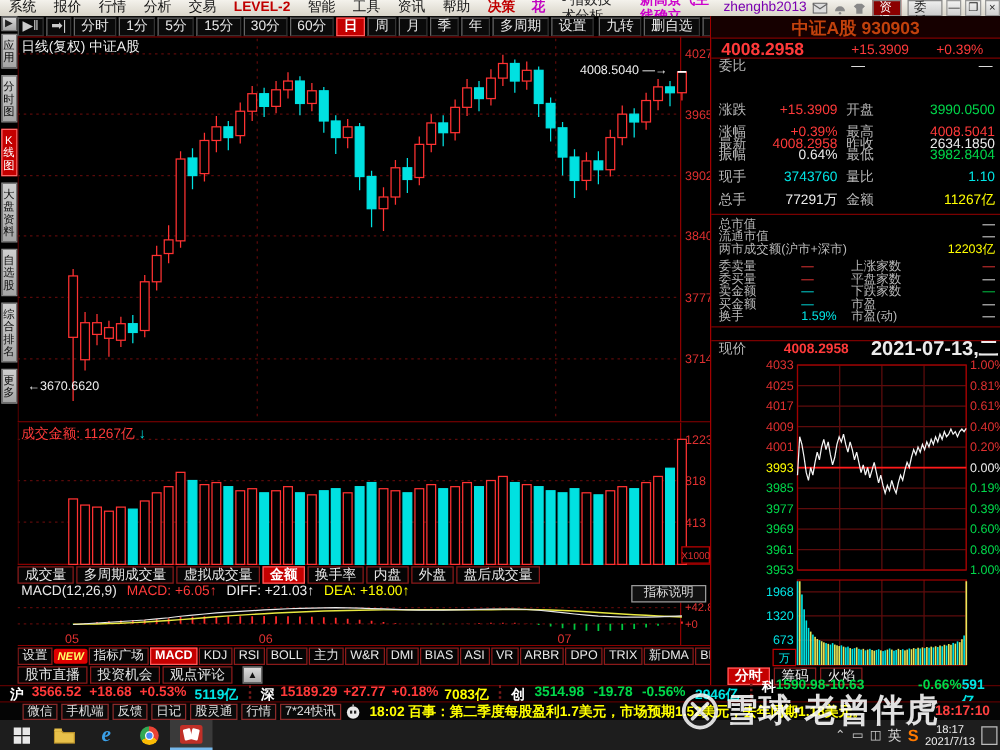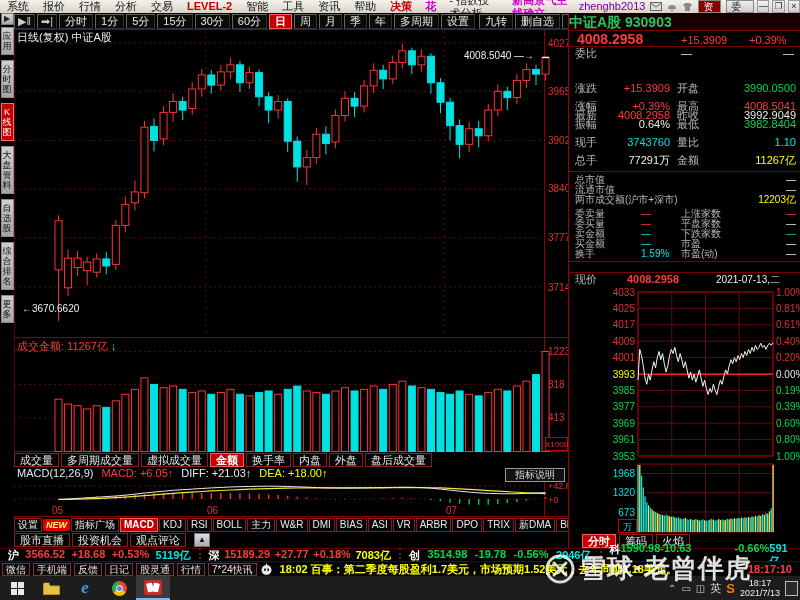--- a/index.html
+++ b/index.html
@@ -51,40 +51,40 @@
   .rtab{border:1px solid #8b1a1a;background:#050505;color:#e8e8e8;font-size:11px;line-height:12px;
     padding:0 5px;white-space:nowrap;}
   .rtab.active{background:#c40000;color:#fff;border-color:#ff5a5a;font-weight:bold;}
   .rtab.sm{font-size:10px;padding:0 3px;}
   .new-badge{background:#e00000;color:#ffff66;font-size:9px;font-style:italic;font-weight:bold;
     padding:0 3px;border-radius:2px;line-height:12px;}
   .collapse-btn{width:14px;height:12px;background:linear-gradient(#ddd,#aaa);border:1px solid #777;
     color:#111;font-size:8px;line-height:11px;text-align:center;margin-left:6px;}
   
   #right-panel{left:568px;top:13px;width:232px;height:535px;border-left:1px solid #a00000;box-sizing:border-box;background:#000;}
-  #rp-header{left:0;top:0;width:231px;height:18px;color:#22c55e;font-weight:bold;
+  #rp-header{left:0;top:0;width:231px;height:18px;text-align:center;color:#c2410c;font-weight:bold;
     font-size:14px;line-height:18px;background:#160000;border-bottom:1px solid #7a0000;box-sizing:border-box;}
   #rp-price-row{left:0;top:18px;width:231px;height:16px;border-bottom:1px solid #7a0000;box-sizing:border-box;}
   #rp-price{left:8px;top:0px;color:#ff3a3a;font-size:14px;font-weight:bold;}
   #rp-chg{left:112px;top:3px;color:#ff3a3a;font-size:11px;}
   #rp-pct{left:180px;top:3px;color:#ff3a3a;font-size:11px;}
   .rp-row{left:0;width:231px;height:18px;line-height:18px;font-size:11px;}
   .rp-label{color:#b8b8b8;}
   .q-red{color:#ff3a3a;} .q-yellow{color:#ffff00;} .q-white{color:#ececec;}
   .rp-srow{left:0;width:231px;height:10px;line-height:10px;font-size:10px;}
   #rp-spot-row{left:0;top:259px;width:231px;height:13px;border-top:1px solid #7a0000;box-sizing:border-box;
     line-height:13px;font-size:11px;}
   #right-tabs{left:582px;top:534px;height:14px;display:flex;gap:3px;align-items:center;}
   
   #index-bar{left:0;top:548px;width:800px;height:13px;background:#000;display:flex;align-items:center;
     font-size:11px;font-weight:bold;border-top:1px solid #5a0000;box-sizing:border-box;}
   .idx-sec{flex:1;display:flex;justify-content:space-between;padding:0 8px;}
   .idx-sec + .idx-sec{border-left:2px dotted #7a1a1a;}
   #news-bar{left:0;top:561px;width:800px;height:15px;background:#050505;display:flex;align-items:center;
-    gap:3px;border-top:1px solid #5a0000;box-sizing:border-box;padding-left:2px;}
+    gap:3px;border-top:1px solid #5a0000;box-sizing:border-box;padding-left:18px;}
   .nbtn{border:1px solid #8b2a2a;background:#0a0a0a;color:#e0e0e0;font-size:10px;line-height:11px;padding:0 3px;white-space:nowrap;}
   .news-text{color:#ffff00;font-weight:bold;font-size:11px;white-space:nowrap;margin-left:4px;}
   #news-clock{position:absolute;right:8px;color:#ff4040;font-weight:bold;font-size:11px;}
   
   #taskbar{left:0;top:576px;width:800px;height:24px;background:#1d1d1d;display:flex;align-items:center;}
   .task-cell{width:34px;height:24px;display:flex;align-items:center;justify-content:center;}
   .task-cell.active{background:#3a3a3a;border-bottom:2px solid #76b9ed;box-sizing:border-box;}
   .win-flag{display:grid;grid-template-columns:6px 6px;grid-template-rows:6px 6px;gap:1px;}
   .win-flag div{background:#e8e8e8;}
   .ie-e{color:#3aa0e8;font-size:17px;font-weight:bold;font-style:italic;font-family:"Liberation Serif",serif;}
@@ -515,21 +515,21 @@
     <div id="rp-weibi" class="abs rp-row" style="top:34px;height:12px;line-height:12px;">
       <span class="rp-label" style="position:absolute;left:6px;">委比</span>
       <span class="q-white" style="position:absolute;left:112px;">—</span>
       <span class="q-white" style="position:absolute;right:6px;">—</span>
     </div>
     <div id="rp-rows">
         <div class="abs rp-row" style="top: 48px; margin-top: 45px;">
           <span class="rp-label" style="position: absolute; left: 6px;">最新</span>
           <span style="position: absolute; right: 130px; color: rgb(255, 58, 58);">4008.2958</span>
           <span class="rp-label" style="position: absolute; left: 108px;">昨收</span>
-          <span style="position: absolute; right: 4px; color: rgb(236, 236, 236);">3992.9049</span>
+          <span style="position: absolute; right: 4px; color: rgb(236, 236, 236);">2634.1850</span>
         </div>
         <div class="abs rp-row" style="top: 66px;">
           <span class="rp-label" style="position: absolute; left: 6px;">涨跌</span>
           <span style="position: absolute; right: 130px; color: rgb(255, 58, 58);">+15.3909</span>
           <span class="rp-label" style="position: absolute; left: 108px;">开盘</span>
           <span style="position: absolute; right: 4px; color: rgb(0, 216, 74);">3990.0500</span>
         </div>
         <div class="abs rp-row" style="top: 84px;">
           <span class="rp-label" style="position: absolute; left: 6px;">涨幅</span>
           <span style="position: absolute; right: 130px; color: rgb(255, 58, 58);">+0.39%</span>
@@ -595,21 +595,21 @@
           <span class="rp-label" style="position: absolute; left: 6px;">换手</span>
           <span style="position: absolute; left: 72px; color: rgb(0, 229, 229);">1.59%</span>
           <span class="rp-label" style="position: absolute; left: 112px;">市盈(动)</span>
           <span style="position: absolute; right: 4px; color: rgb(236, 236, 236);">—</span>
         </div>
         <div class="abs" style="left: 0px; top: 248px; width: 231px; border-top: 1px solid rgb(122, 0, 0);"></div>
       </div>
     <div id="rp-spot-row" class="abs">
       <span class="rp-label" style="position:absolute;left:6px;">现价</span>
       <span class="q-red" style="position:absolute;left:58px;font-weight:bold;">4008.2958</span>
-      <span class="q-white" style="position:absolute;right:20px;font-size:10px;">2021-07-13,二</span>
+      <span class="q-white" style="position:absolute;right:1px;font-size:16px;font-weight:bold;">2021-07-13,二</span>
     </div>
     <svg id="mini-svg" class="abs" style="left:0;top:270px;" width="232" height="253">
         <line x1="69" y1="9" x2="204" y2="9" stroke="#5e0c0c" stroke-width="1"></line>
         <text x="66" y="12.5" fill="#e03030" font-size="10" text-anchor="end" font-family="&quot;Liberation Sans&quot;,&quot;DejaVu Sans&quot;,sans-serif">4033</text>
         <text x="207" y="12.5" fill="#e03030" font-size="10" text-anchor="start" font-family="&quot;Liberation Sans&quot;,&quot;DejaVu Sans&quot;,sans-serif">1.00%</text>
         <line x1="69" y1="25.4" x2="204" y2="25.4" stroke="#5e0c0c" stroke-width="1"></line>
         <text x="66" y="28.9" fill="#e03030" font-size="10" text-anchor="end" font-family="&quot;Liberation Sans&quot;,&quot;DejaVu Sans&quot;,sans-serif">4025</text>
         <text x="207" y="28.9" fill="#e03030" font-size="10" text-anchor="start" font-family="&quot;Liberation Sans&quot;,&quot;DejaVu Sans&quot;,sans-serif">0.81%</text>
         <line x1="69" y1="41.8" x2="204" y2="41.8" stroke="#5e0c0c" stroke-width="1"></line>
         <text x="66" y="45.3" fill="#e03030" font-size="10" text-anchor="end" font-family="&quot;Liberation Sans&quot;,&quot;DejaVu Sans&quot;,sans-serif">4017</text>

